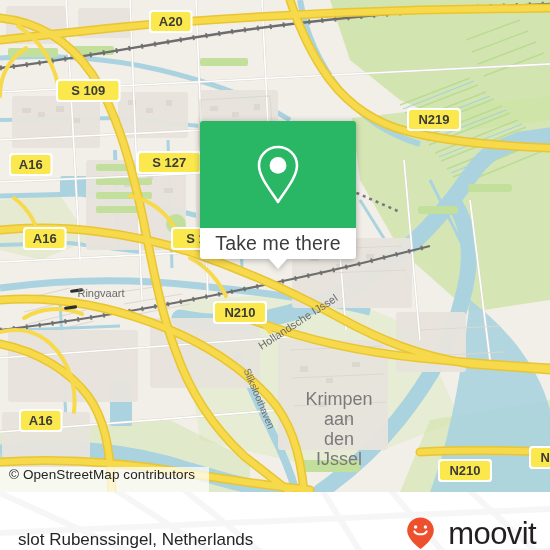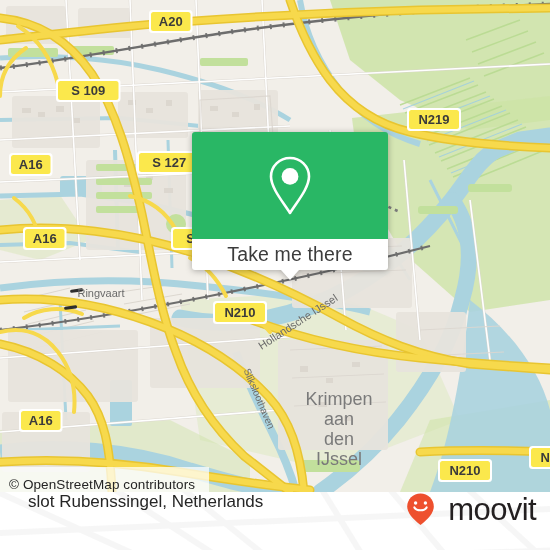--- a/index.html
+++ b/index.html
@@ -20,36 +20,35 @@
     overflow:hidden;
     background:#f2efe9;
   }
   #map svg{display:block;}
 
   
   #attrib{
     position:absolute;left:0;top:467px;
     height:25px;
     padding:0 14px 0 9px;
-    display:flex;align-items:flex-end;
+    display:flex;align-items:flex-start;
     background:rgba(255,255,255,0.72);
     font-size:13.5px;color:#242424;
     letter-spacing:.1px;
     white-space:nowrap;
     z-index:6;
   }
 
   
   #card{
     position:absolute;
-    left:192px;top:121px;
-    width:196px;
+    left:200px;top:121px;
+    width:156px;
     z-index:10;
     filter:drop-shadow(0 1px 3px rgba(0,0,0,.30));
-    margin-top:11px;
   }
   #card-top{
     background:#29b765;
     height:107px;
     border-radius:3px 3px 0 0;
     display:flex;align-items:center;justify-content:center;
   }
   #card-bottom{
     background:#ffffff;
     height:31px;
@@ -80,23 +79,23 @@
     overflow:hidden;
   }
   #footer-watermark{
     position:absolute;left:0;top:-28px;
     width:550px;height:120px;
     opacity:.055;
   }
   #footer-inner{
     position:relative;
     height:58px;
-    display:flex;align-items:flex-start;
+    display:flex;align-items:flex-end;
     justify-content:space-between;
-    padding:0 14px 0 28px;
+    padding:0 14px 0 18px;
     box-sizing:border-box;
   }
   #place-name{
     font-size:17px;color:#262626;letter-spacing:0px;white-space:nowrap;
   }
   #logo{
     display:flex;align-items:center;gap:13px;
   }
   #logo-word{
     font-size:31px;

